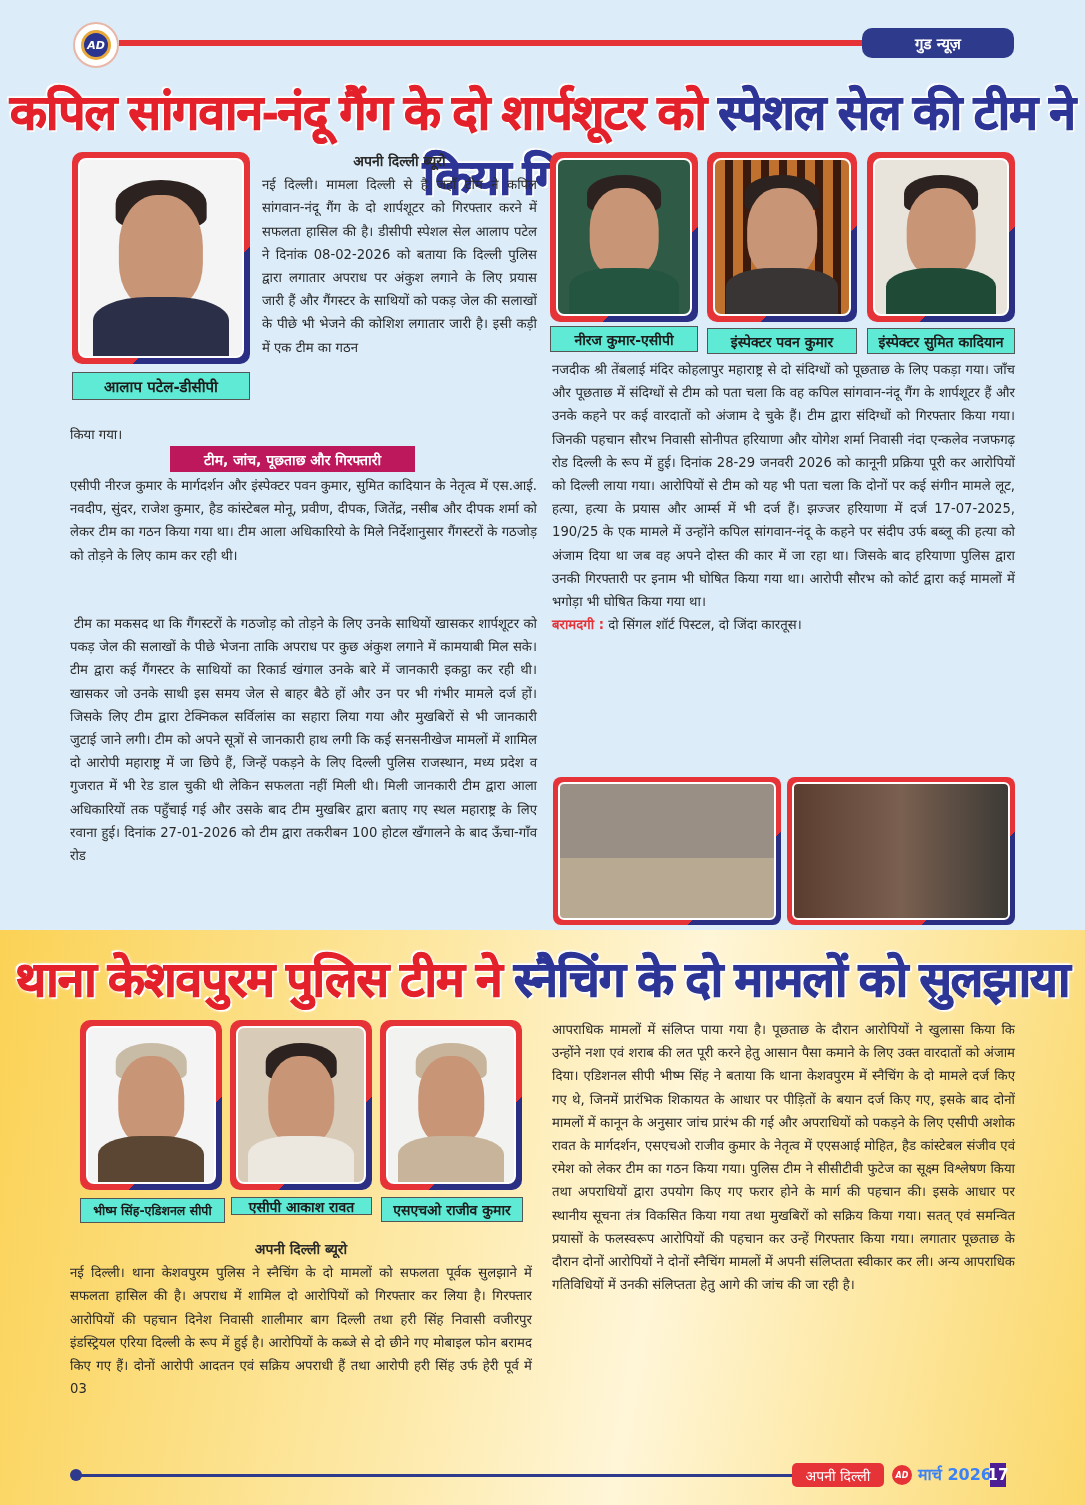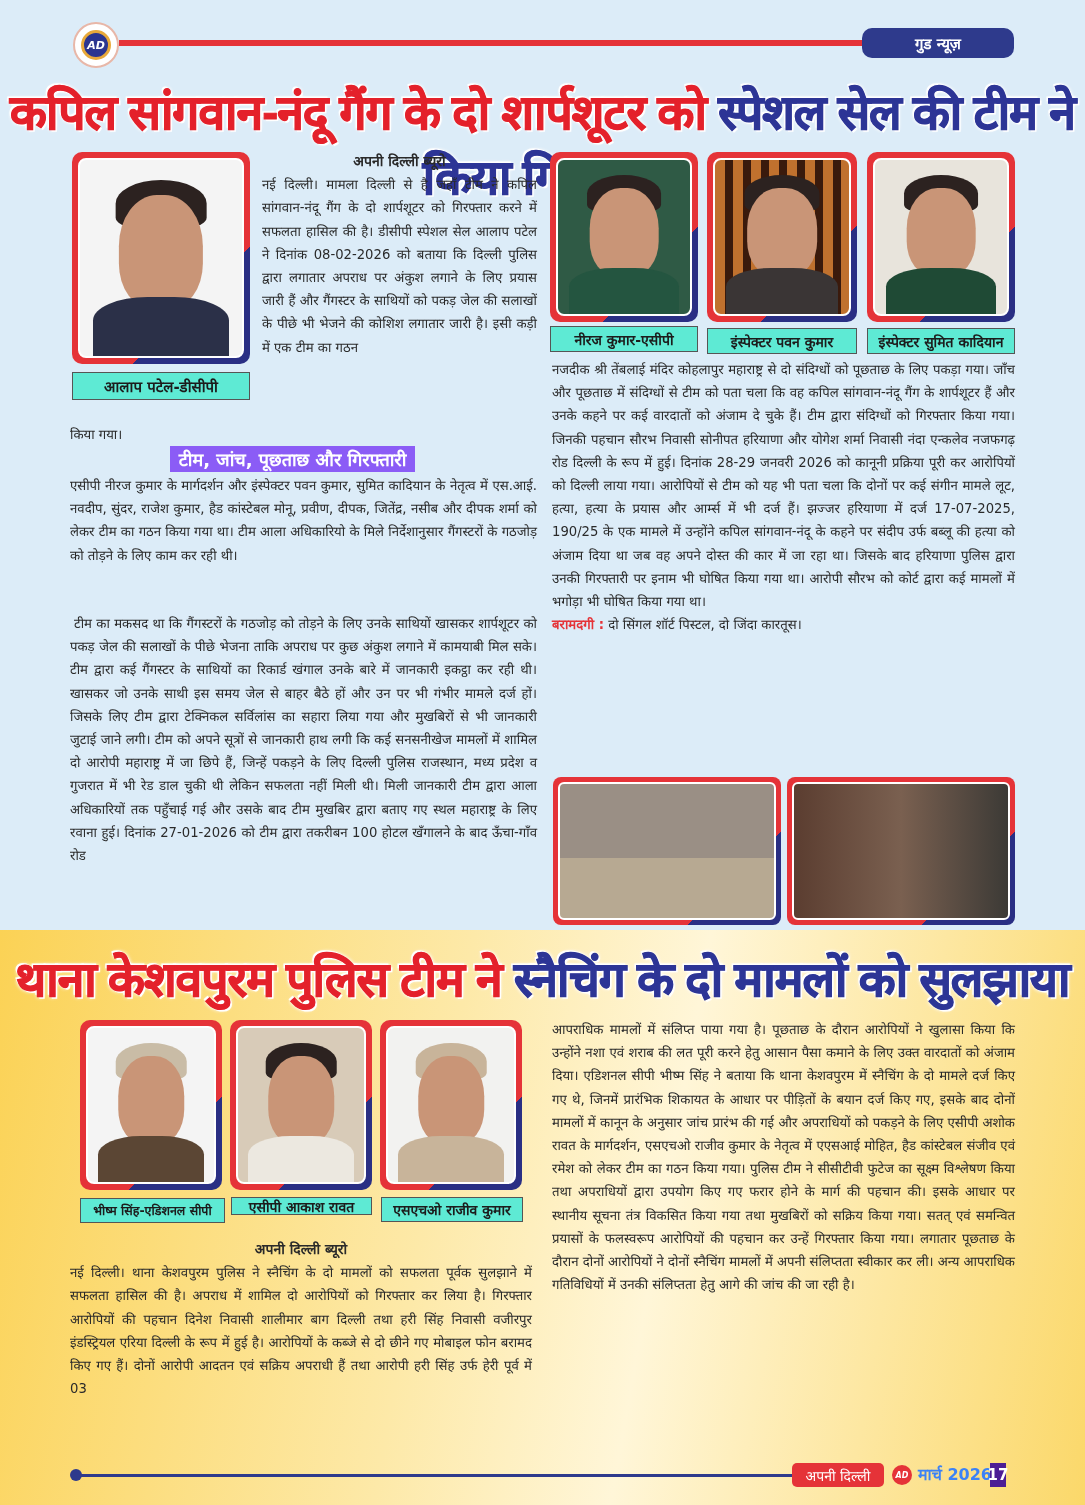--- a/index.html
+++ b/index.html
@@ -16,21 +16,21 @@
 .red{color:#e4212b}
 .blue{color:#2d3596}
 .photo{position:absolute;border-radius:10px;background:linear-gradient(135deg,#e53338 0%,#e53338 70%,#2a2f84 70%);padding:6px}
 .photo .in{width:100%;height:100%;border-radius:8px;border:2px solid #fff;overflow:hidden;position:relative}
 .face{position:absolute;left:50%;top:18%;width:52%;height:58%;transform:translateX(-50%);border-radius:45% 45% 40% 40%;background:#c99577}
 .hair{position:absolute;left:50%;top:10%;width:56%;height:24%;transform:translateX(-50%);border-radius:50% 50% 20% 20%;background:#2c2220}
 .body{position:absolute;left:8%;bottom:0;width:84%;height:30%;border-radius:40% 40% 0 0}
 .caption{position:absolute;background:#5eead4;border:1px solid #555;font-weight:bold;font-size:14px;color:#1c1c1c;display:flex;align-items:center;justify-content:center;white-space:nowrap}
 .col{position:absolute;font-size:13.2px;line-height:23.2px;color:#2a2a2a;text-align:justify}
 .byline{font-weight:bold;text-align:center;font-size:14px}
-.subhead{position:absolute;left:170px;top:446px;width:245px;height:26px;background:#8b5cf6;color:#fff;font-size:18px;font-weight:bold;display:flex;align-items:center;justify-content:center}
+.subhead{position:absolute;left:170px;top:446px;width:245px;height:26px;background:#be185d;color:#fff;font-size:14px;font-weight:bold;display:flex;align-items:center;justify-content:center}
 .lbl{color:#e53338;font-weight:bold}
 .grp{position:absolute;border-radius:8px;background:linear-gradient(135deg,#e53338 0%,#e53338 75%,#2a2f84 75%);padding:5px}
 .grp .in{width:100%;height:100%;border-radius:6px;border:2px solid #fff;position:relative;overflow:hidden}
 .footer-line{position:absolute;left:73px;top:1474px;width:720px;height:3px;background:#2e3a8c}
 .footer-dot{position:absolute;left:70px;top:1469px;width:12px;height:12px;border-radius:50%;background:#2e3a8c}
 .footer-brand{position:absolute;left:792px;top:1463px;width:92px;height:24px;background:#e53338;color:#fff;font-weight:normal;font-size:14px;border-radius:5px;display:flex;align-items:center;justify-content:center}
 .footer-logo{position:absolute;left:892px;top:1465px;width:20px;height:20px;border-radius:50%;background:#e53338;color:#fff;font-size:8px;font-weight:bold;font-style:italic;display:flex;align-items:center;justify-content:center}
 .footer-date{position:absolute;left:918px;top:1463px;color:#3b82f6;font-weight:bold;font-size:16px}
 .footer-page{position:absolute;left:990px;top:1463px;width:16px;height:24px;background:#4c1d95;color:#fff;font-weight:bold;font-size:15px;display:flex;align-items:center;justify-content:center}
 </style>

